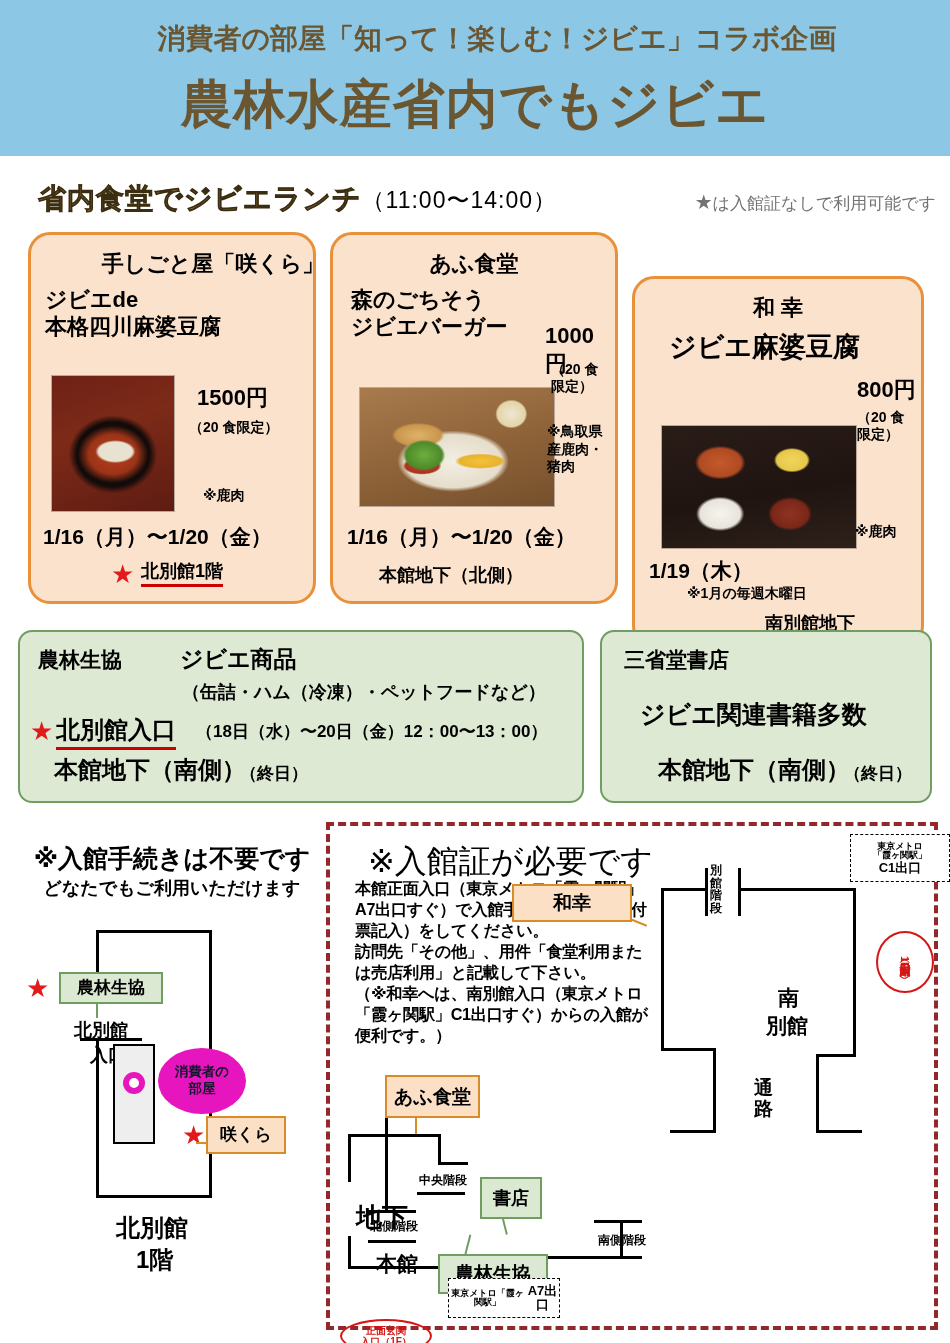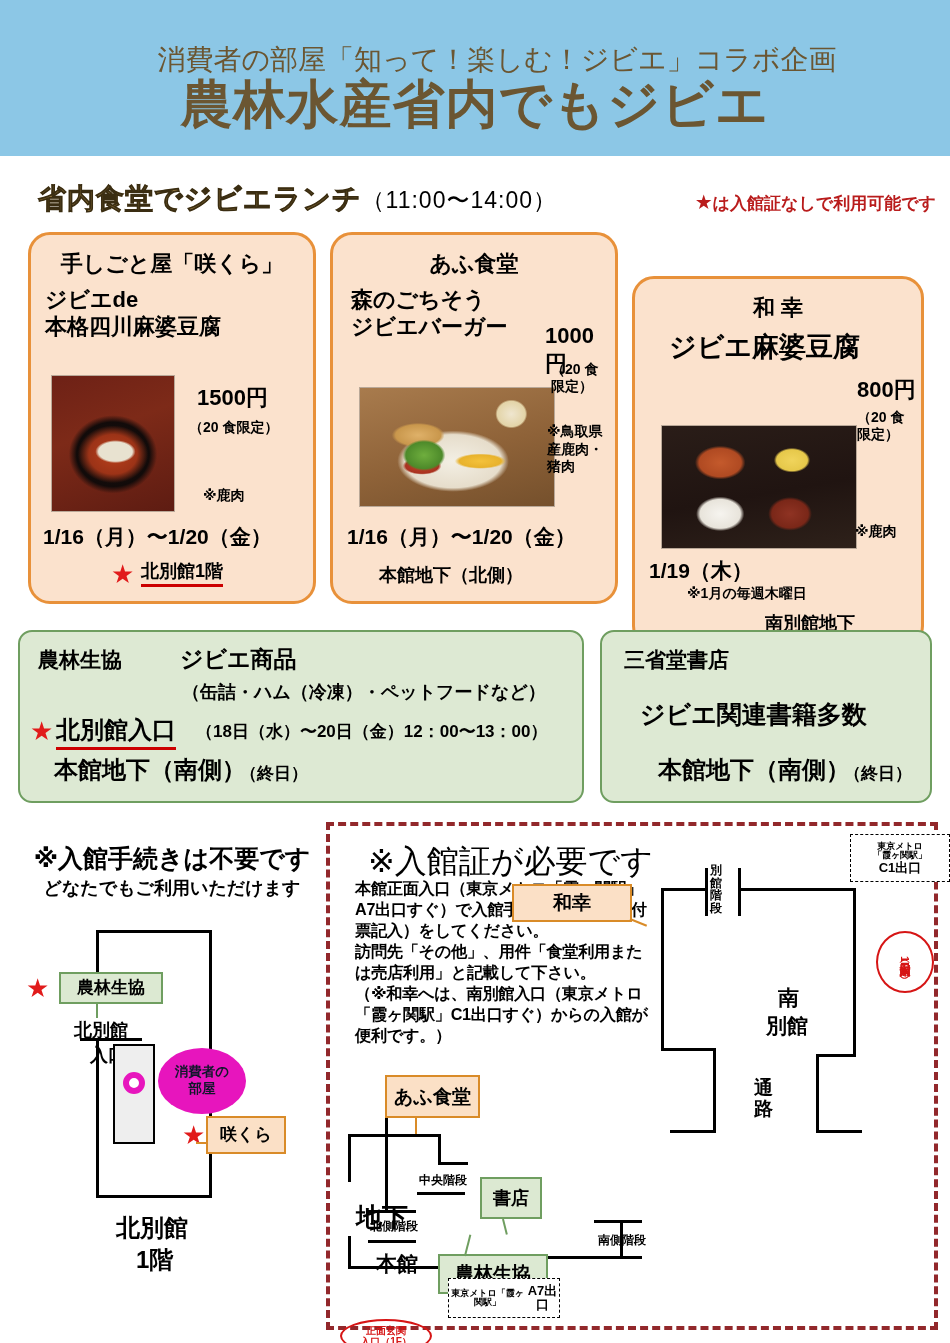--- a/index.html
+++ b/index.html
@@ -11,23 +11,23 @@
     overflow: hidden;
   }
   .page { position: relative; width: 950px; height: 1343px; }
 
   
   .header {
     position: absolute; left: 0; top: 0; width: 950px; height: 156px;
     background: #8cc7e6;
   }
   .header-sub {
-    position: absolute; left: 0; top: 41px; width: 950px;
+    position: absolute; left: 0; top: 20px; width: 950px;
     text-align: center;
-    font-size: 28px; font-weight: normal; letter-spacing: 0px;
+    font-size: 28px; font-weight: bold; letter-spacing: 0px;
     color: #6b5632;
     padding-left: 44px;
   }
   .header-main {
     position: absolute; left: 0; top: 70px; width: 950px;
     text-align: center;
     font-size: 52px; font-weight: bold; letter-spacing: 1px;
     color: #6b5632;
   }
 
@@ -38,33 +38,33 @@
     color: #9a7b3f;
     -webkit-text-stroke: 0.8px #3a2d12;
     letter-spacing: 1px;
   }
   .sec-title .time {
     color: #000; -webkit-text-stroke: 0px;
     font-size: 23px; font-weight: normal;
   }
   .star-note {
     position: absolute; right: 14px; top: 190px;
-    font-size: 17px; font-weight: bold; color: #b91c1c;
+    font-size: 17px; font-weight: normal; color: #737373;
     white-space: nowrap;
   }
   .star-note .st { font-size: 20px; }
 
   
   .card {
     position: absolute; top: 232px; height: 372px;
     background: #fbe2cd;
     border: 3px solid #e8913a;
     border-radius: 22px;
   }
-  #card-1 { left: 28px;  width: 288px; }
+  #card-1 { left: 28px;  width: 288px; padding-left: 41px; }
   #card-2 { left: 330px; width: 288px; }
   #card-3 { left: 632px; width: 292px; margin-top: 44px; }
 
   .card-shop {
     position: absolute; top: 14px; width: 100%;
     text-align: center; font-size: 22px; font-weight: bold;
   }
   .card-dish {
     position: absolute; font-size: 22px; font-weight: bold; line-height: 1.22;
   }

